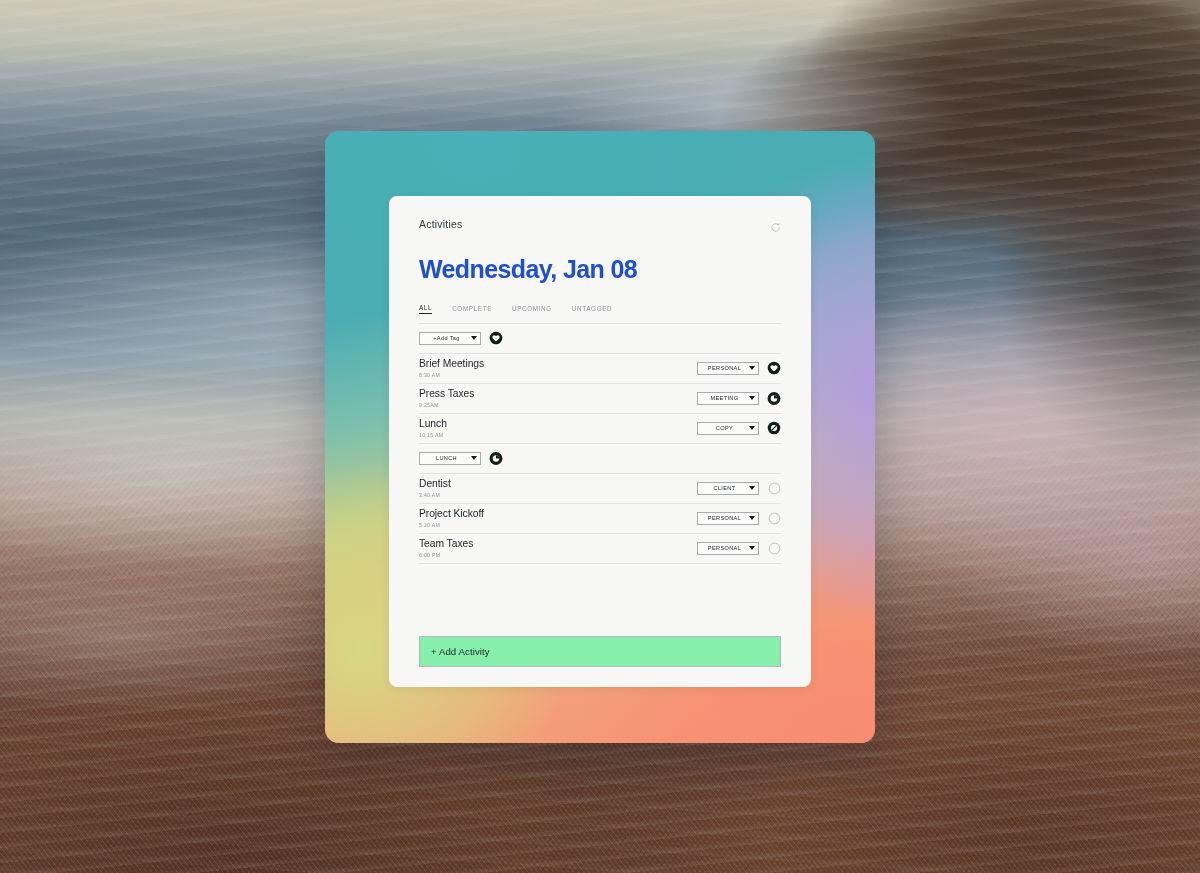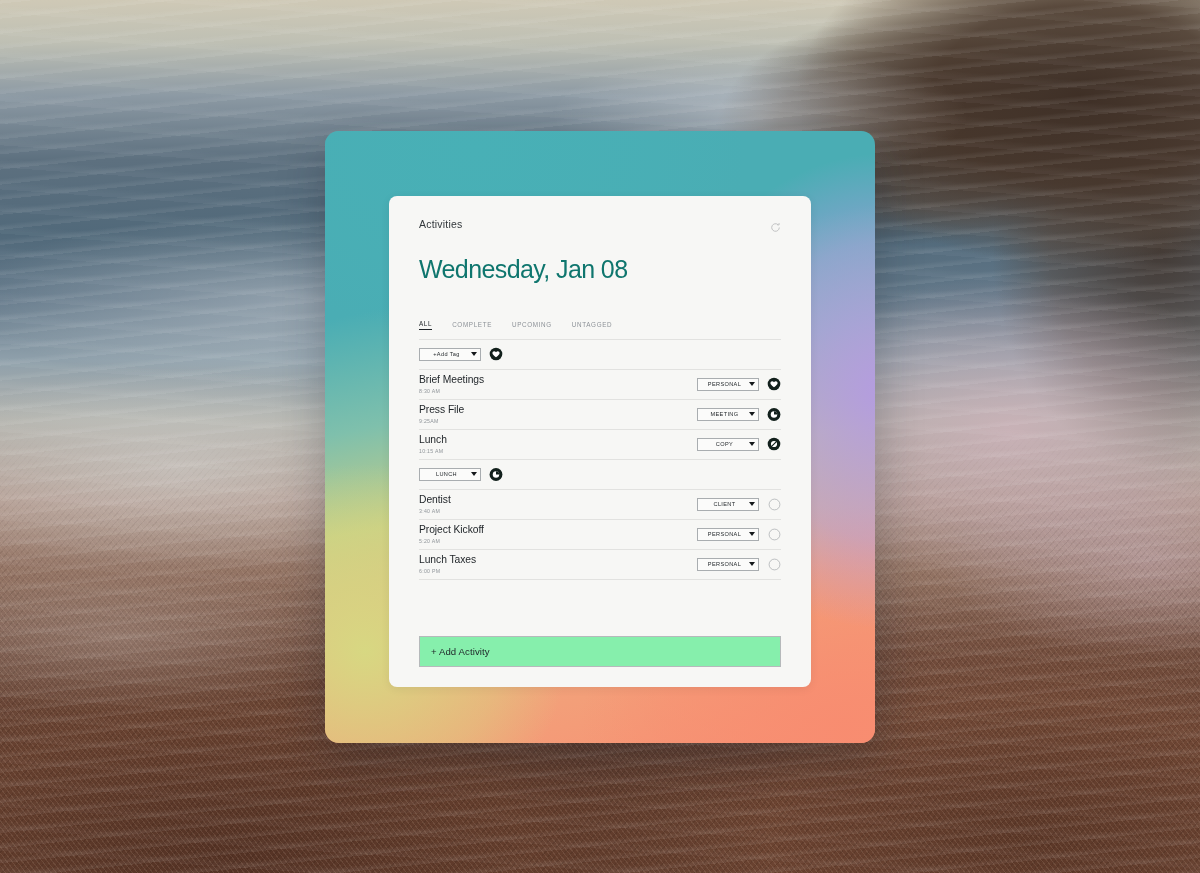--- a/index.html
+++ b/index.html
@@ -144,25 +144,25 @@
   }
   .app-label {
     font-size: 10.5px;
     color: #32373b;
     letter-spacing: .2px;
   }
   .sync-icon { width: 11px; height: 11px; opacity: .30; }
 
   .page-title {
     font-size: 25px;
-    font-weight: 400;
+    font-weight: 700;
     letter-spacing: -0.6px;
-    color: #0f766e;
+    color: #1d4ed8;
     line-height: 1.1;
-    margin-bottom: 32px;
+    margin-bottom: 16px;
   }
 
   .tabs {
     display: flex;
     gap: 20px;
     align-items: flex-end;
     height: 14px;
     margin-bottom: 9px;
   }
   .tab {
@@ -321,21 +321,21 @@
         <div class="status-btn">
           <svg viewBox="0 0 20 20" width="14" height="14">
             <circle cx="10" cy="10" r="9" fill="#12201c"></circle>
             <path d="M10 14.6 C6.2 11.9 4.9 10.4 4.9 8.6 C4.9 7.1 6 6 7.4 6 C8.4 6 9.4 6.6 10 7.5 C10.6 6.6 11.6 6 12.6 6 C14 6 15.1 7.1 15.1 8.6 C15.1 10.4 13.8 11.9 10 14.6 Z" fill="#ffffff"></path>
           </svg>
         </div>
       </div>
 
       <div class="task-row">
         <div class="task-main">
-          <div class="task-name">Press File</div>
+          <div class="task-name">Press Taxes</div>
           <div class="task-time">9:25AM</div>
         </div>
         <div class="tag-select">
           <span class="tag-text">MEETING</span>
           <span class="caret"></span>
         </div>
         <div class="status-btn">
           <svg viewBox="0 0 20 20" width="15" height="15">
             <circle cx="10" cy="10" r="9.2" fill="#12201c"></circle>
             <circle cx="10" cy="10" r="4.6" fill="#ffffff"></circle>
@@ -403,21 +403,21 @@
         </div>
         <div class="status-btn">
           <svg viewBox="0 0 20 20" width="13" height="13">
             <circle cx="10" cy="10" r="8.3" fill="none" stroke="#a7abae" stroke-width="1.1"></circle>
           </svg>
         </div>
       </div>
 
       <div class="task-row">
         <div class="task-main">
-          <div class="task-name">Lunch Taxes</div>
+          <div class="task-name">Team Taxes</div>
           <div class="task-time">6:00 PM</div>
         </div>
         <div class="tag-select">
           <span class="tag-text">PERSONAL</span>
           <span class="caret"></span>
         </div>
         <div class="status-btn">
           <svg viewBox="0 0 20 20" width="13" height="13">
             <circle cx="10" cy="10" r="8.3" fill="none" stroke="#a7abae" stroke-width="1.1"></circle>
           </svg>

